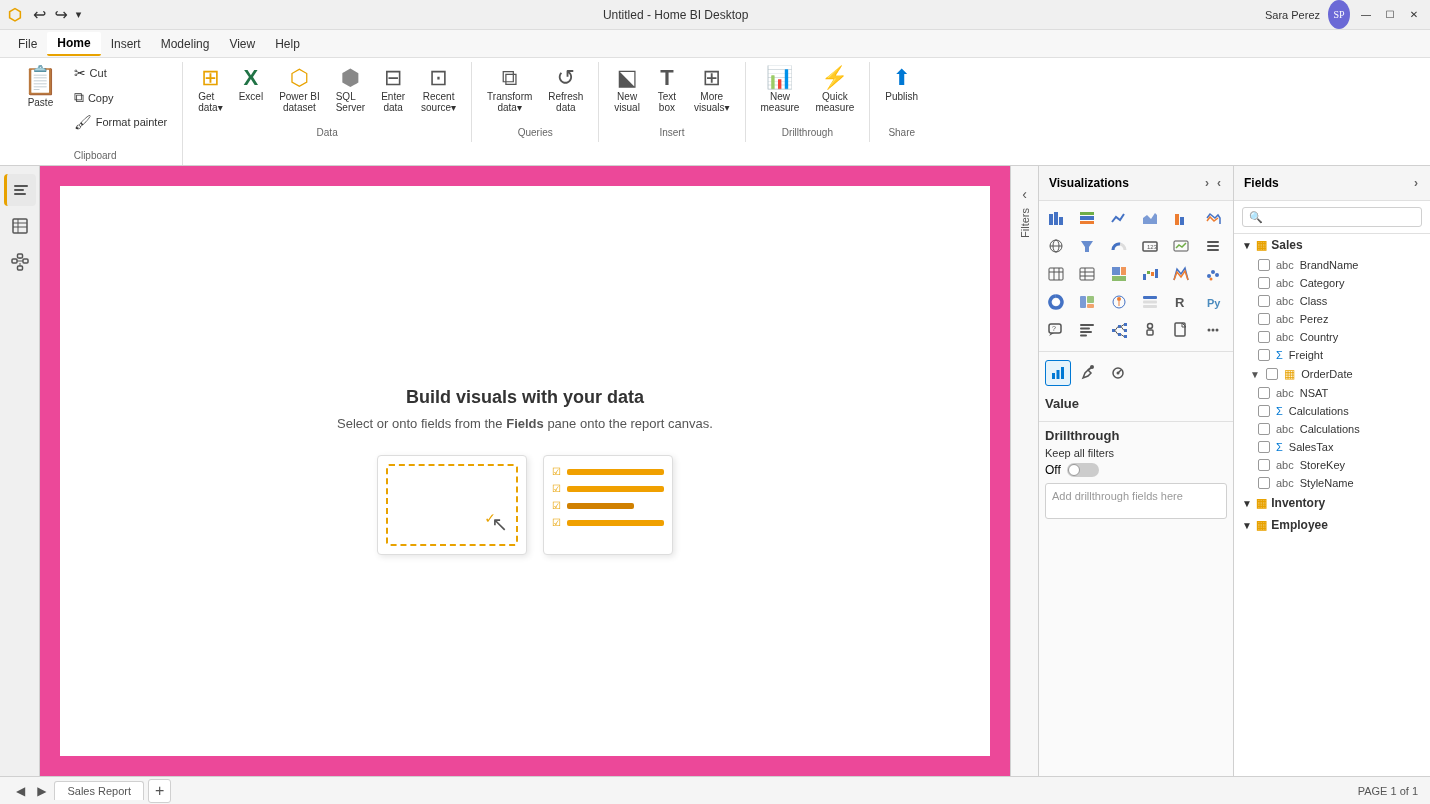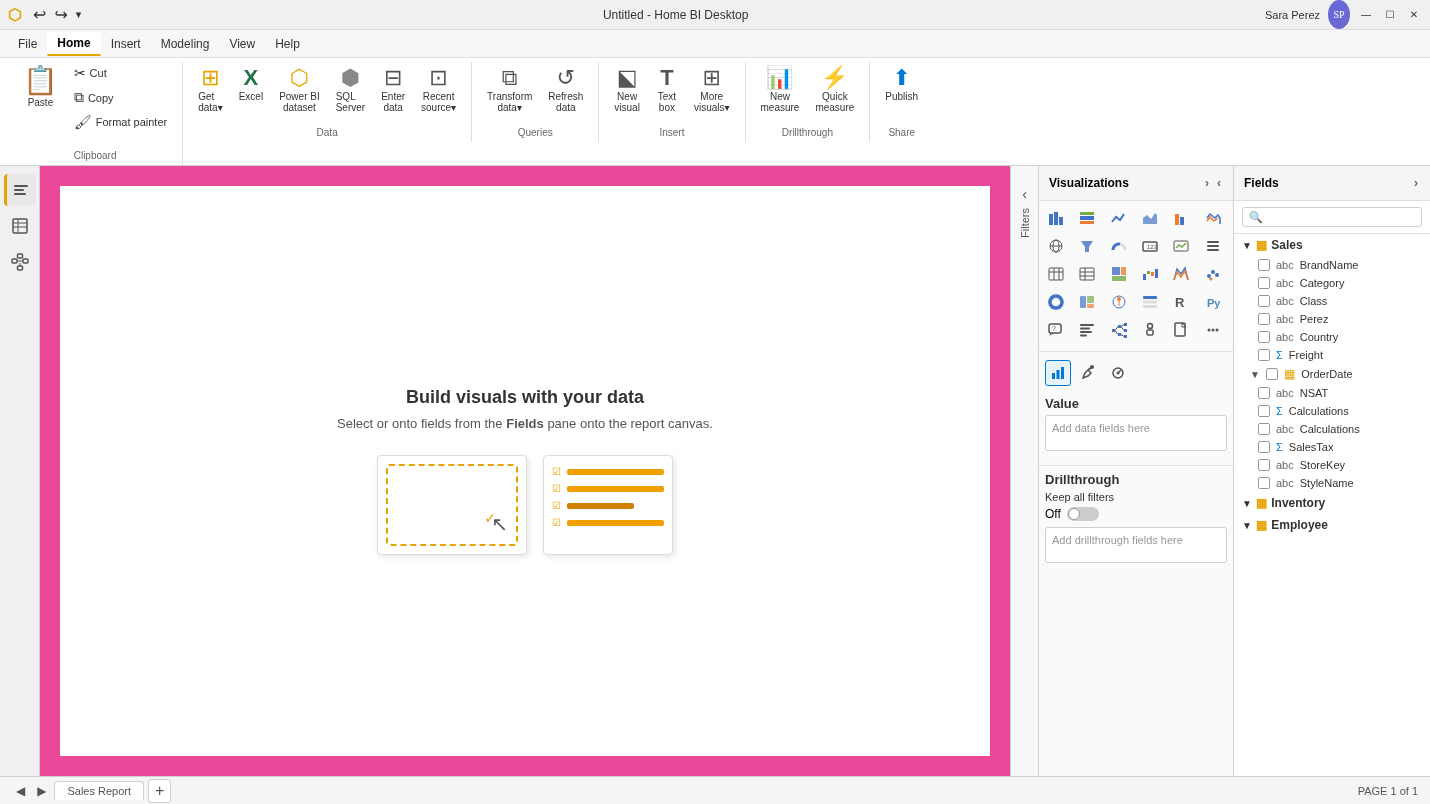--- a/index.html
+++ b/index.html
@@ -896,23 +896,20 @@
               <line x1="8" y1="8" x2="11" y2="5" stroke="#555" stroke-width="1.5"></line>
               <circle cx="8" cy="8" r="1.5" fill="#555"></circle>
             </svg>
         </div>
       </div>
 
       <div class="build-pane">
         <div class="build-section-label">
           <span>Value</span>
         </div>
-        <div class="build-field-area">
-          <span>Add data fields here</span>
-        </div>
       </div>
 
       <div class="drillthrough-section">
         <div class="build-section-label">
           <span>Drillthrough</span>
         </div>
         <div class="drillthrough-toggle">
           <span>Keep all filters</span>
         </div>
         <div style="display:flex;align-items:center;gap:6px;margin-bottom:6px;">

